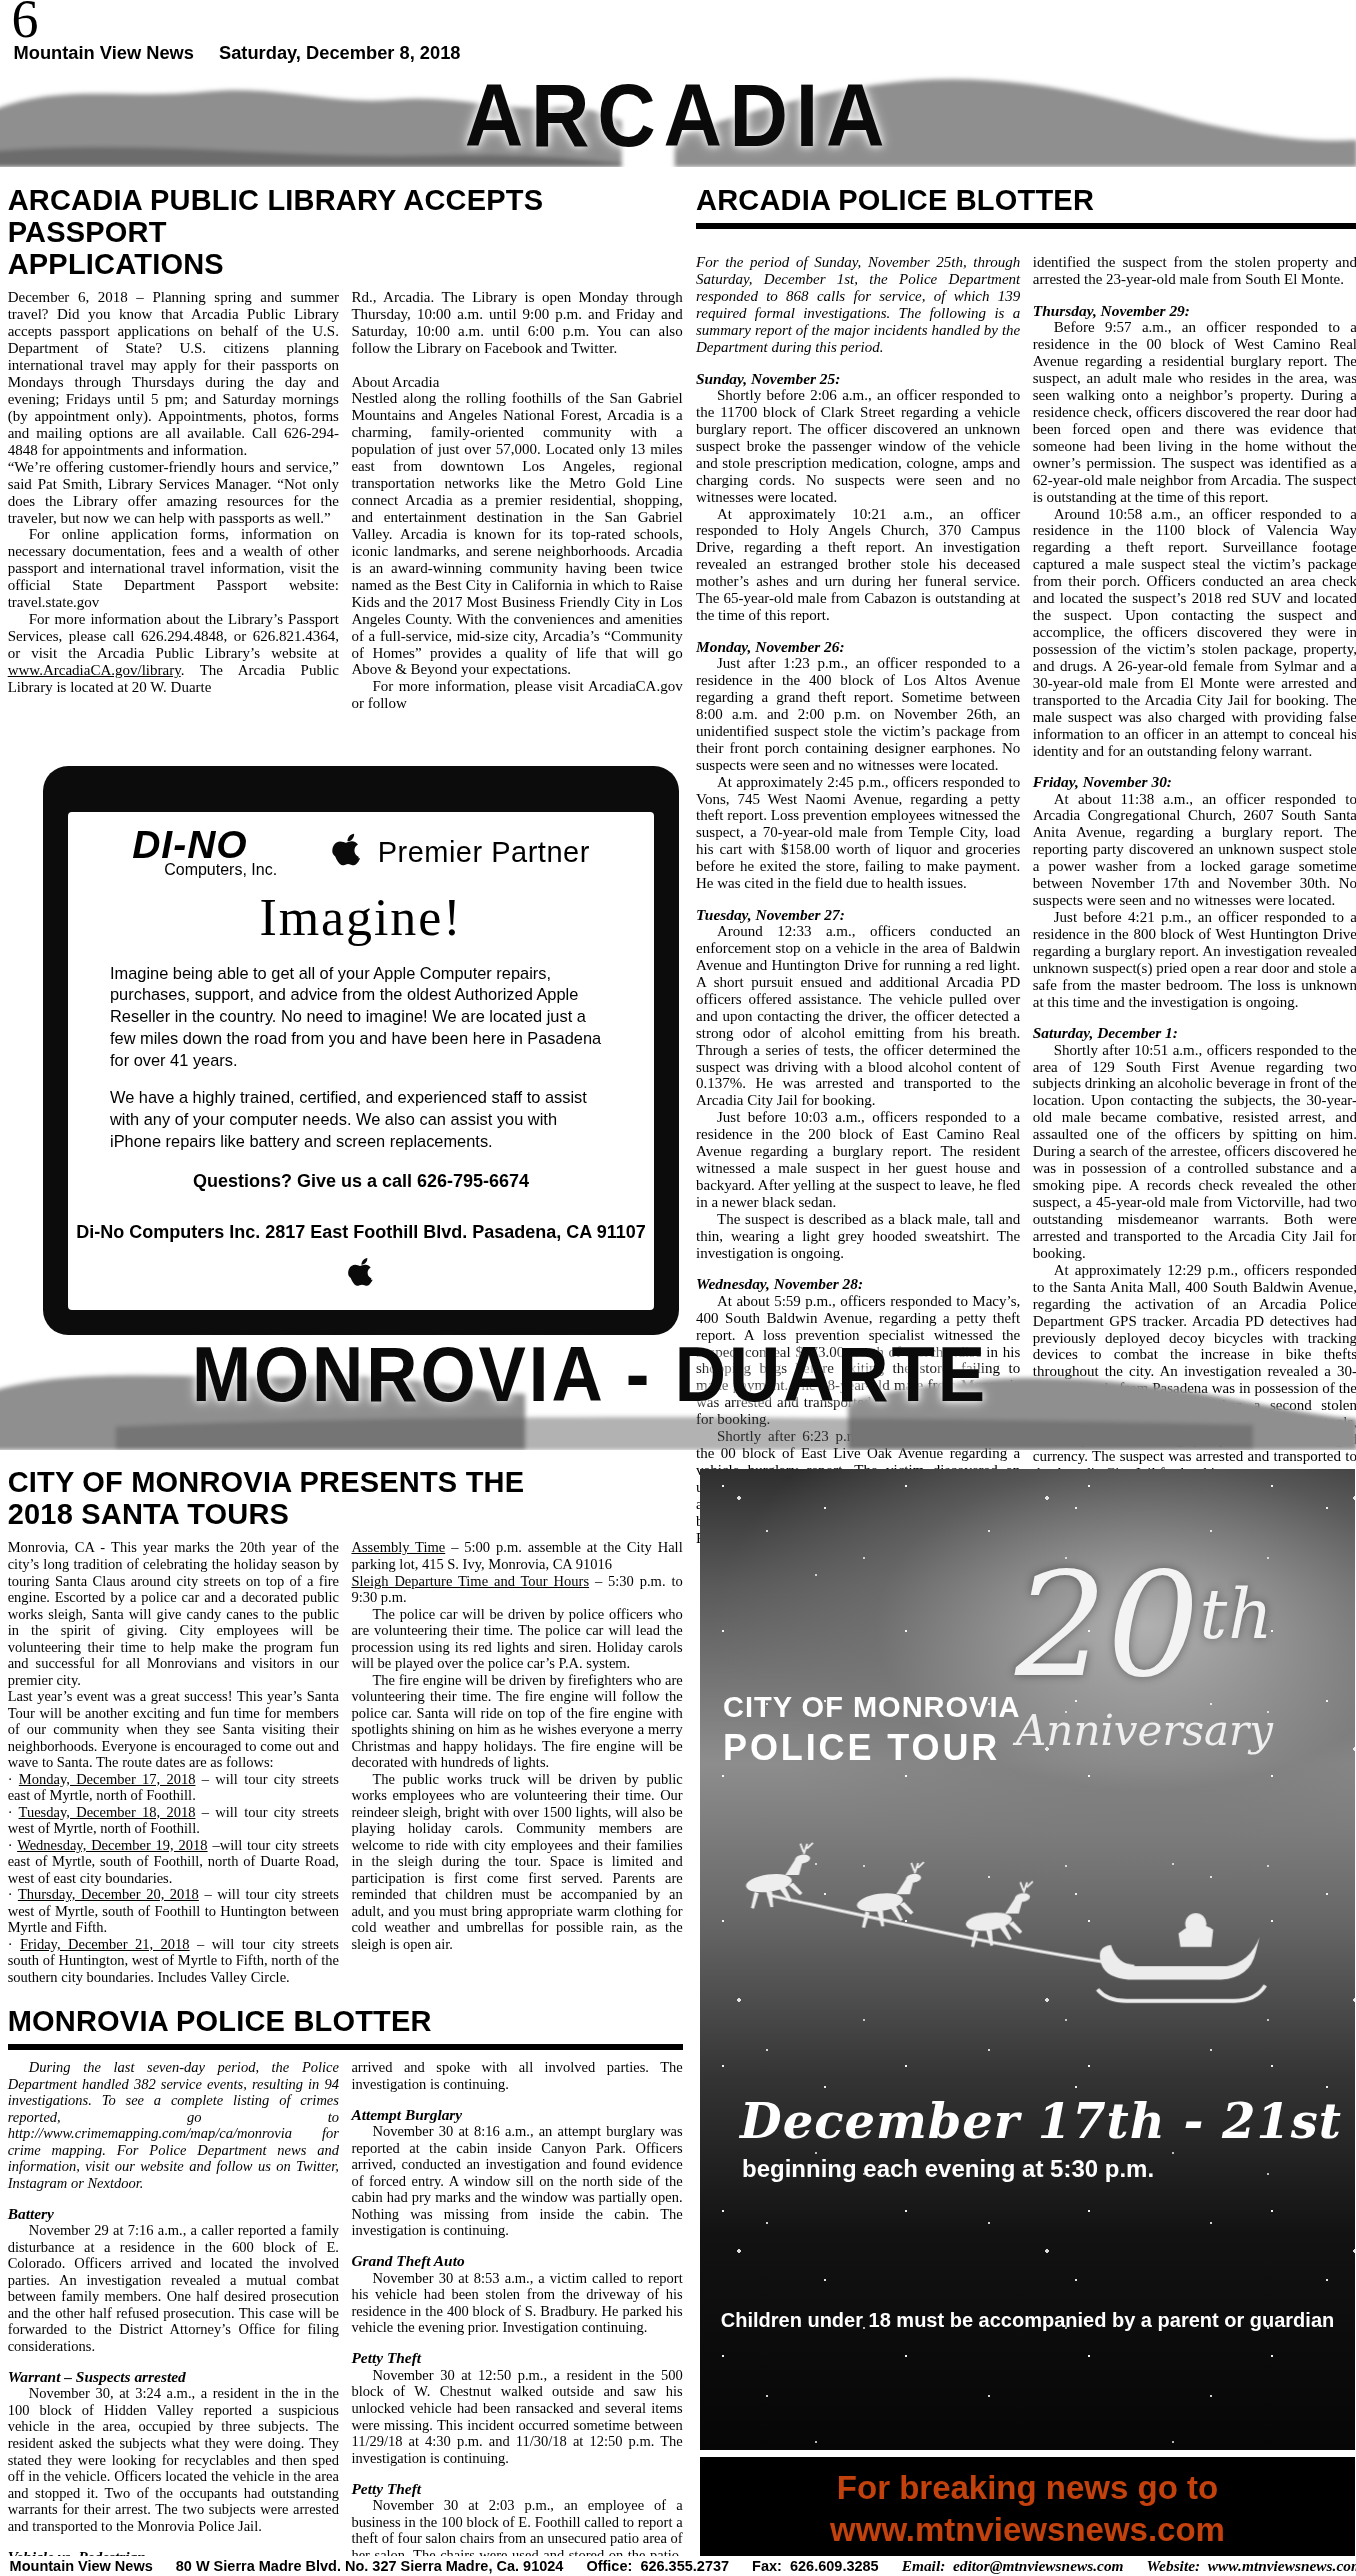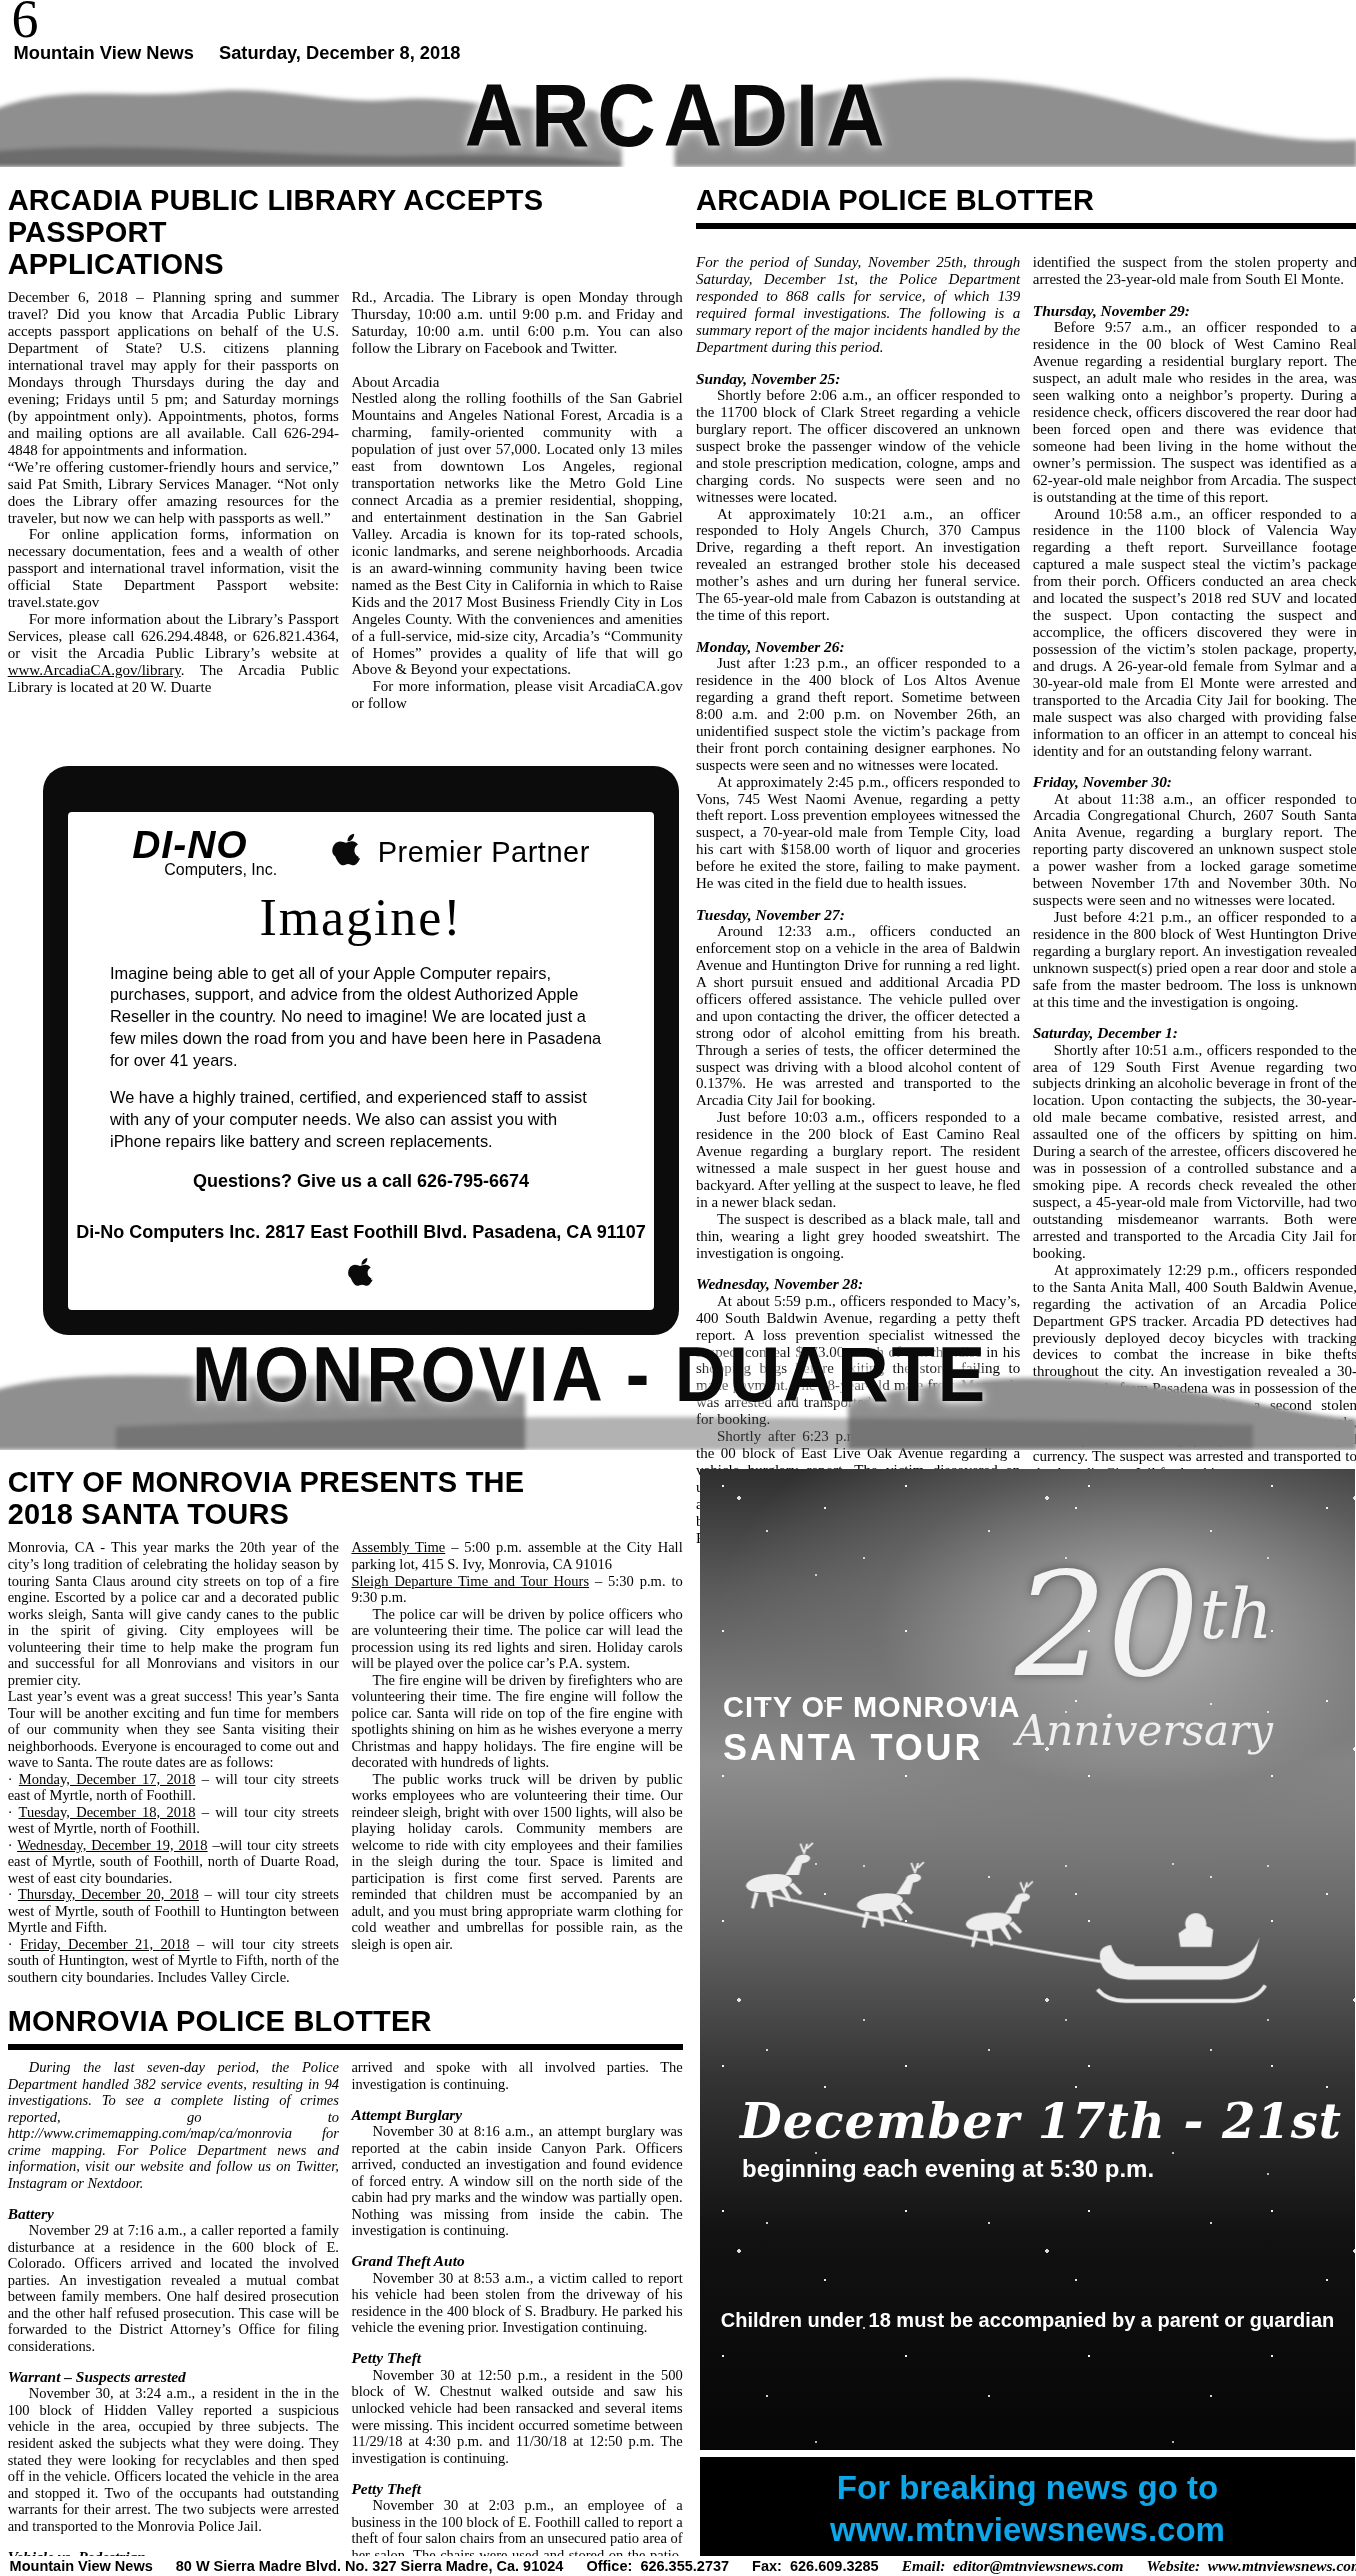--- a/index.html
+++ b/index.html
@@ -91,21 +91,21 @@
   .anniv-20 .th { font-size:69px; vertical-align:37px; letter-spacing:1px; }
   .anniv-word { position:absolute; top:237px; left:316px; font-family:"DejaVu Serif", serif; font-style:italic; font-size:42px; color:#efefef; }
   .santa-ad-title1 { position:absolute; top:222px; left:23px; font-family:"Liberation Sans", sans-serif; font-weight:700; font-size:29px; letter-spacing:1px; }
   .santa-ad-title2 { position:absolute; top:258px; left:23px; font-family:"Liberation Sans", sans-serif; font-weight:700; font-size:36px; letter-spacing:2.9px; }
   .sleigh-svg { position:absolute; left:29px; top:337px; width:598px; height:222px; }
   .santa-dates { position:absolute; top:624px; left:40px; font-family:"DejaVu Serif", serif; font-style:italic; font-weight:700; font-size:48px; letter-spacing:1px; }
   .santa-time { position:absolute; top:686px; left:42px; font-family:"Liberation Sans", sans-serif; font-weight:700; font-size:24px; }
   .santa-disclaimer { position:absolute; top:840px; left:0; width:100%; text-align:center; font-family:"Liberation Sans", sans-serif; font-weight:700; font-size:20px; }
   
   #breaking {
-    position:absolute; left:700px; top:2457px; width:655px; height:104px; background:#000; color:#0ea5e9;
+    position:absolute; left:700px; top:2457px; width:655px; height:104px; background:#000; color:#c2410c;
     display:flex; flex-direction:column; align-items:center; justify-content:center; gap:3.9px;
     font-family:"Liberation Sans", sans-serif; font-weight:700; font-size:33px;
   }
   
   #footer {
     position:absolute; left:0; top:2556px; width:1357px; height:20px; background:#fff;
     display:flex; gap:23px; align-items:center; padding-left:9.6px; white-space:nowrap;
     font-family:"Liberation Sans", sans-serif; font-weight:700; font-size:14.5px;
   }
   #footer .it { font-family:"Liberation Serif", serif; font-style:italic; font-weight:700; font-size:15.4px; }
@@ -308,21 +308,21 @@
       </div>
     </div>
   </div>
 
   <div id="santa-ad">
     <div class="snow"></div>
     <div class="snow2"></div>
     <div class="anniv-20"><span>20</span><span class="th">th</span></div>
     <div class="anniv-word">Anniversary</div>
     <div class="santa-ad-title1">CITY OF MONROVIA</div>
-    <div class="santa-ad-title2">SANTA TOUR</div>
+    <div class="santa-ad-title2">POLICE TOUR</div>
     <svg class="sleigh-svg" viewBox="0 0 620 230">
       <defs>
         <g id="deer" fill="#f5f5f5">
           <ellipse cx="28" cy="26" rx="24" ry="9"></ellipse>
           <path d="M46,20 L58,6 L66,8 L60,22 Z"></path>
           <ellipse cx="66" cy="6" rx="8" ry="4.5"></ellipse>
           <path d="M68,1 l5,-10 m-1,5 l7,-5 m-11,8 l-2,-9" stroke="#f5f5f5" stroke-width="2" fill="none"></path>
           <path d="M12,33 l-6,16 l3,1 l7,-15 z"></path>
           <path d="M24,34 l2,17 l3,0 l1,-16 z"></path>
           <path d="M38,33 l8,15 l3,-1 l-5,-15 z"></path>

